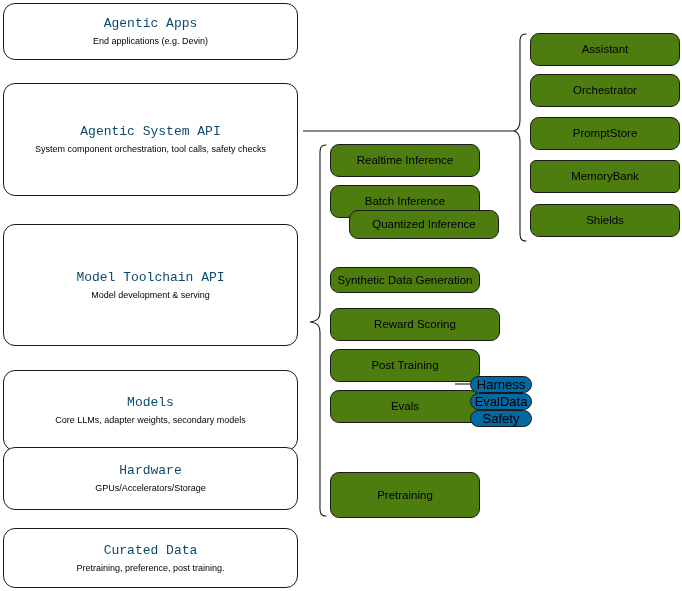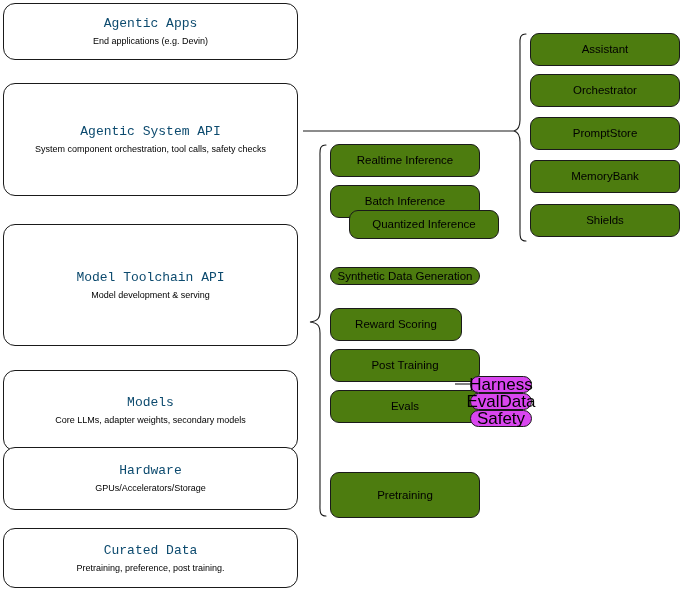--- a/index.html
+++ b/index.html
@@ -54,27 +54,27 @@
     display: flex;
     align-items: center;
     justify-content: center;
     font-size: 11.5px;
     line-height: 13px;
     color: #000;
   }
   .pill {
     position: absolute;
     box-sizing: border-box;
-    background: #d946ef;
+    background: #0369a1;
     border: 1px solid #1a1a1a;
     border-radius: 999px;
     display: flex;
     align-items: center;
     justify-content: center;
-    font-size: 17px;
+    font-size: 13px;
     line-height: 13px;
     color: #000;
   }
   .connector {
     position: absolute;
     pointer-events: none;
   }
   .connector svg {
     display: block;
     overflow: visible;
@@ -145,22 +145,22 @@
   </div>
 
   <div class="box" style="left:3px; top:528px; width:295px; height:60px;">
     <div class="layer-title">Curated Data</div>
     <div class="layer-sub">Pretraining, preference, post training.</div>
   </div>
 
   <div class="capsule" style="left:330px; top:144px; width:150px; height:33px;">Realtime Inference</div>
   <div class="capsule" style="left:330px; top:185px; width:150px; height:33px;">Batch Inference</div>
   <div class="capsule" style="left:330px; top:210px; width:150px; height:29px;margin-left:19px;">Quantized Inference</div>
-  <div class="capsule" style="left:330px; top:267px; width:150px; height:18px;">Synthetic Data Generation</div>
-  <div class="capsule" style="left:330px; top:308px; width:132px; height:33px;text-align:center;">Reward Scoring</div>
+  <div class="capsule" style="left:330px; top:267px; width:150px; height:26px;">Synthetic Data Generation</div>
+  <div class="capsule" style="left:330px; top:308px; width:170px; height:33px;text-align:center;">Reward Scoring</div>
   <div class="capsule" style="left:330px; top:349px; width:150px; height:33px;">Post Training</div>
   <div class="capsule" style="left:330px; top:390px; width:150px; height:33px;">Evals</div>
   <div class="capsule" style="left:330px; top:472px; width:150px; height:46px;">Pretraining</div>
 
   <div class="pill" style="left:470px; top:376px; width:62px; height:17px;">Harness</div>
   <div class="pill" style="left:470px; top:393px; width:62px; height:17px;">EvalData</div>
   <div class="pill" style="left:470px; top:410px; width:62px; height:17px;">Safety</div>
 
   <div class="capsule" style="left:530px; top:33px; width:150px; height:33px;">Assistant</div>
   <div class="capsule" style="left:530px; top:74px; width:150px; height:33px;">Orchestrator</div>

